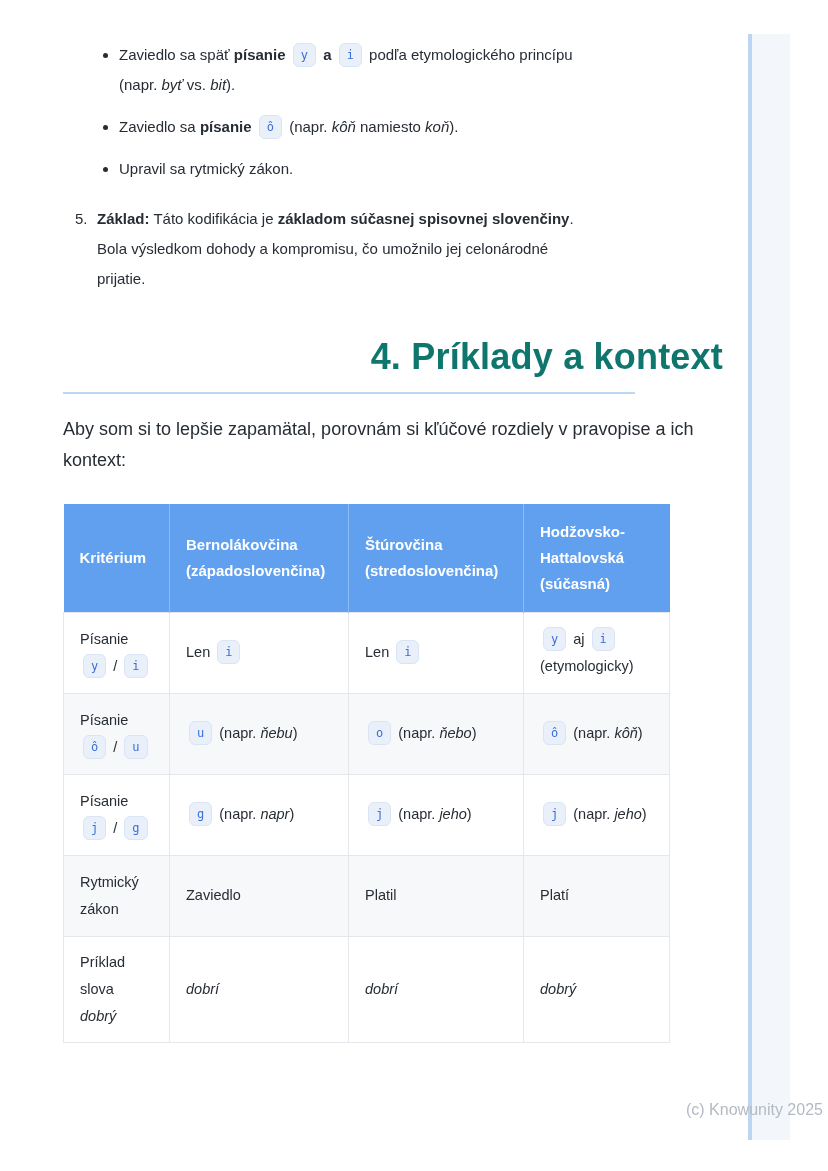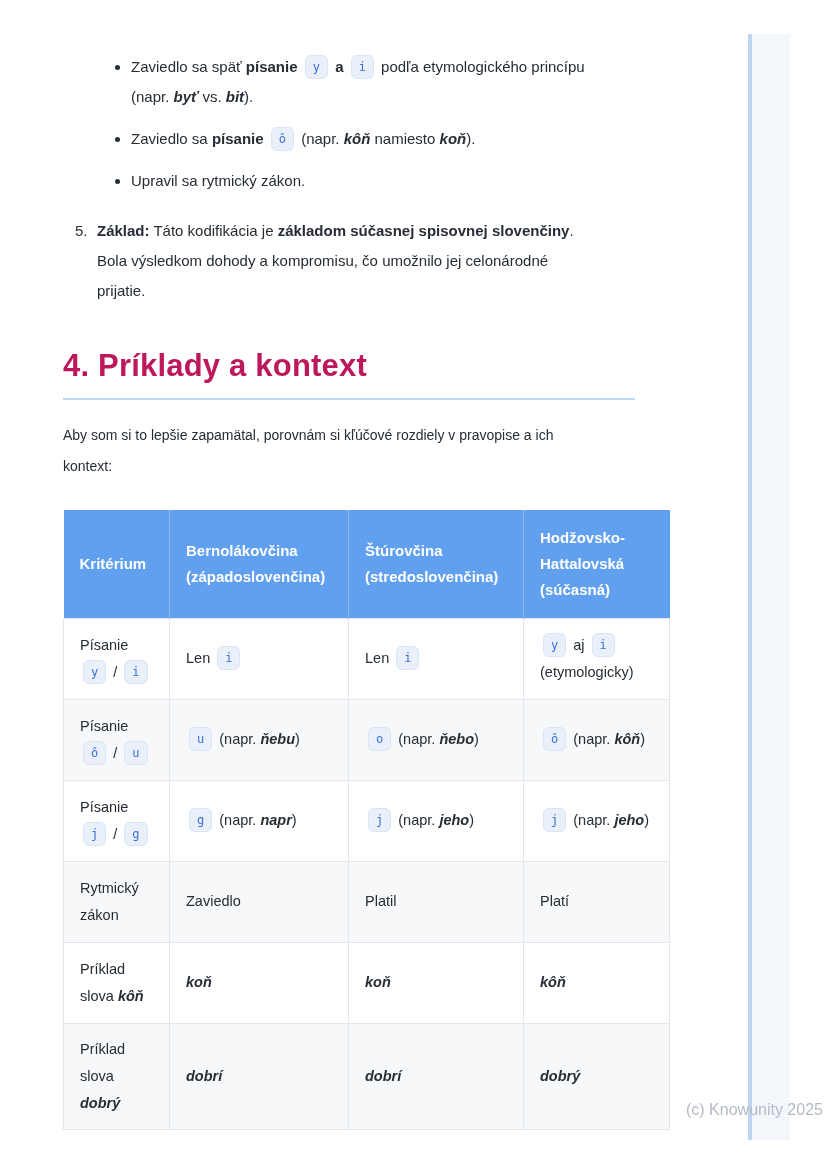--- a/index.html
+++ b/index.html
@@ -2,33 +2,33 @@
 <html><head>
 <meta charset="utf-8">
 <style>
   html,body{margin:0;padding:0;background:#ffffff;}
   .canvas{
     position:relative;width:828px;height:1171px;background:#ffffff;
     font-family:"Liberation Sans",sans-serif;color:#272d35;overflow:hidden;
   }
   .content{position:absolute;left:63px;top:40px;width:660px;}
   
-  .bullets{margin:12px;padding:0 0 0 56px;list-style:disc;}
+  .bullets{margin:0;padding:0 0 0 56px;list-style:disc;}
   .bullets li{font-size:15px;line-height:30px;margin-bottom:12px;}
   
   .num-item{display:flex;margin-top:20px;font-size:15px;line-height:30px;}
   .num-item .num{flex:0 0 22px;margin-left:12px;}
   .num-item .body{flex:1;}
   
-  .section-heading{margin:42px 0 14px 0;font-size:31px;font-weight:700;color:#be185d;letter-spacing:0.2px;}
+  .section-heading{margin:42px 0 14px 0;font-size:36px;font-weight:700;color:#0f766e;letter-spacing:0.2px;text-align:right;}
   .divider{border:none;border-top:2px solid #bdd8f5;margin:0;width:572px;}
-  .intro{margin:20px 0 0 0;font-size:14px;line-height:31px;}
+  .intro{margin:20px 0 0 0;font-size:18px;line-height:31px;}
   
   .b{font-weight:700;}
-  .it{font-style:italic;font-weight:bold;}
+  .it{font-style:italic;}
   .chip{
     display:inline-block;font-family:"DejaVu Sans Mono",monospace;font-size:12px;
     line-height:12px;padding:5px 7px;background:#e9f0fa;border:1px solid #d9e5f4;
     border-radius:6px;color:#3a6fd8;margin:0 3px;position:relative;top:-1px;
   }
   
   table.cmp{border-collapse:collapse;table-layout:fixed;width:606px;margin-top:28px;}
   table.cmp col.c1{width:106px;} table.cmp col.c2{width:179px;}
   table.cmp col.c3{width:175px;} table.cmp col.c4{width:146px;}
   table.cmp th{
@@ -105,26 +105,20 @@
             <td><span class="chip">j</span><span> (napr. </span><span class="it">jeho</span><span>)</span></td>
             <td><span class="chip">j</span><span> (napr. </span><span class="it">jeho</span><span>)</span></td>
           </tr>
           <tr>
             <td><span>Rytmický zákon</span></td>
             <td><span>Zaviedlo</span></td>
             <td><span>Platil</span></td>
             <td><span>Platí</span></td>
           </tr>
           <tr>
-            <td><span>Príklad slova </span><span class="it">kôň</span></td>
-            <td><span class="it">koň</span></td>
-            <td><span class="it">koň</span></td>
-            <td><span class="it">kôň</span></td>
-          </tr>
-          <tr>
             <td><span>Príklad slova </span><span class="it">dobrý</span></td>
             <td><span class="it">dobrí</span></td>
             <td><span class="it">dobrí</span></td>
             <td><span class="it">dobrý</span></td>
           </tr>
         </tbody>
     </table>
   </div>
 
   <div class="side-panel"></div>

